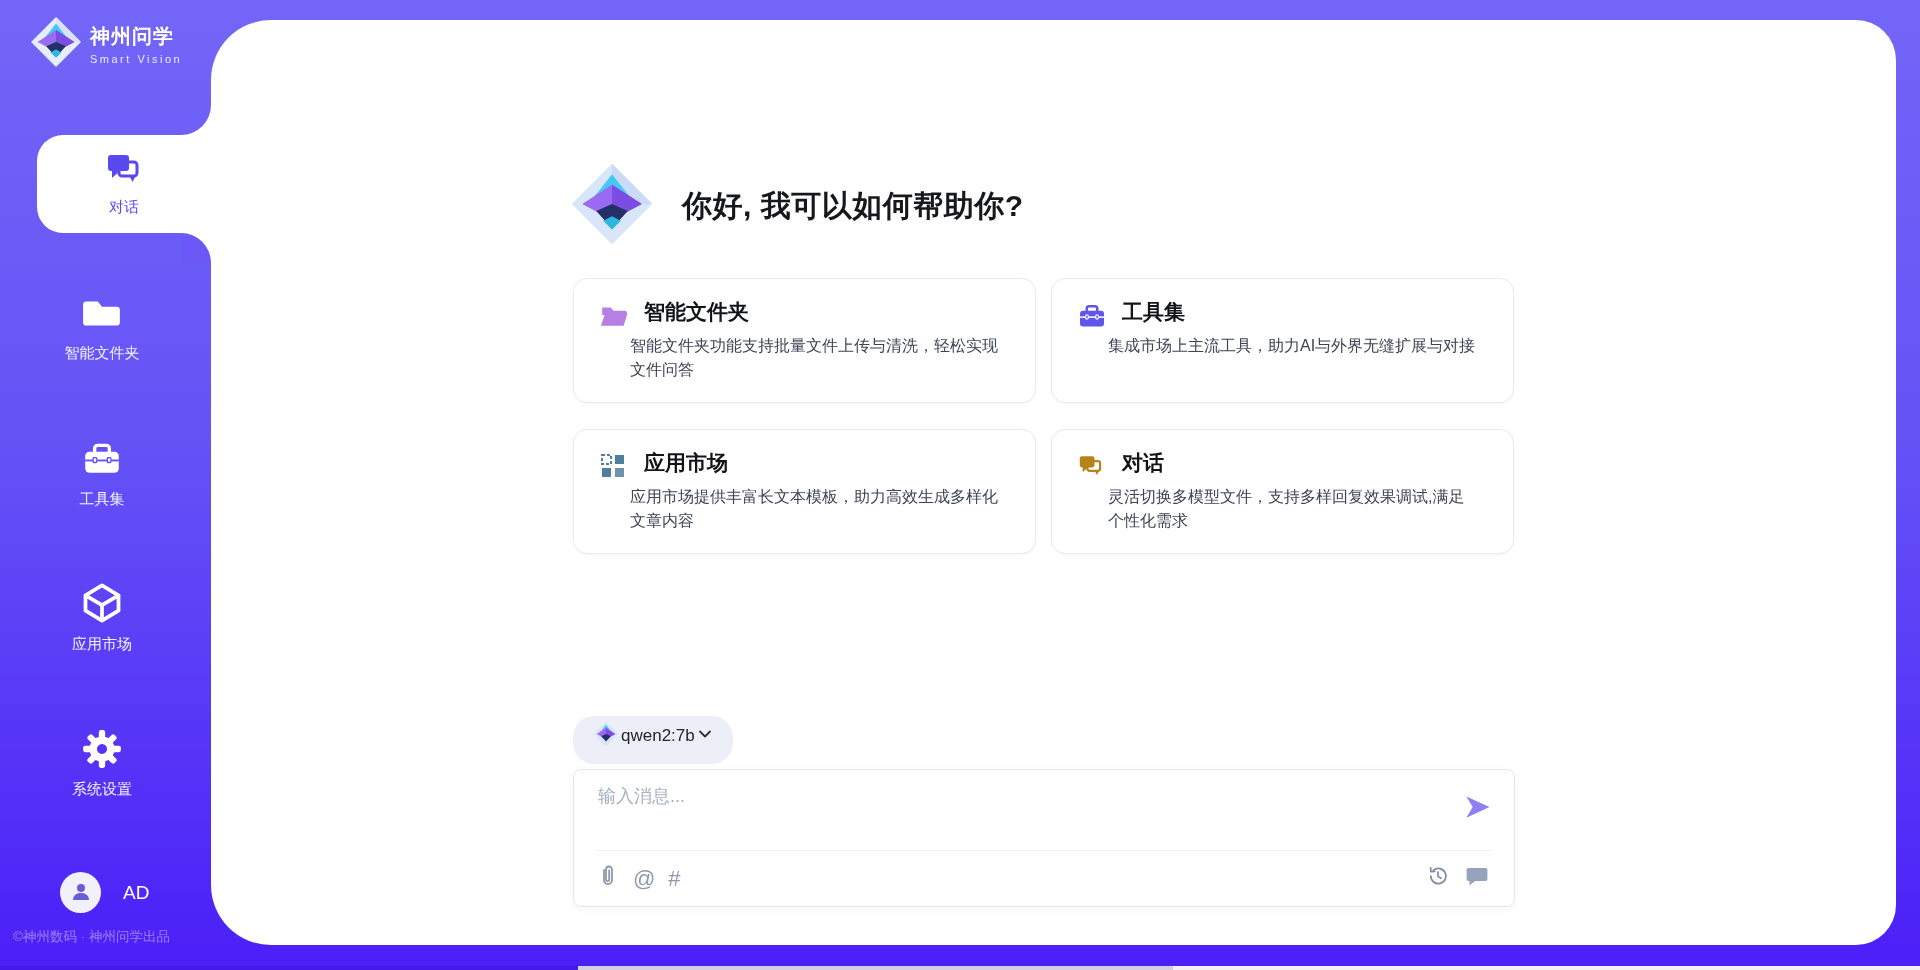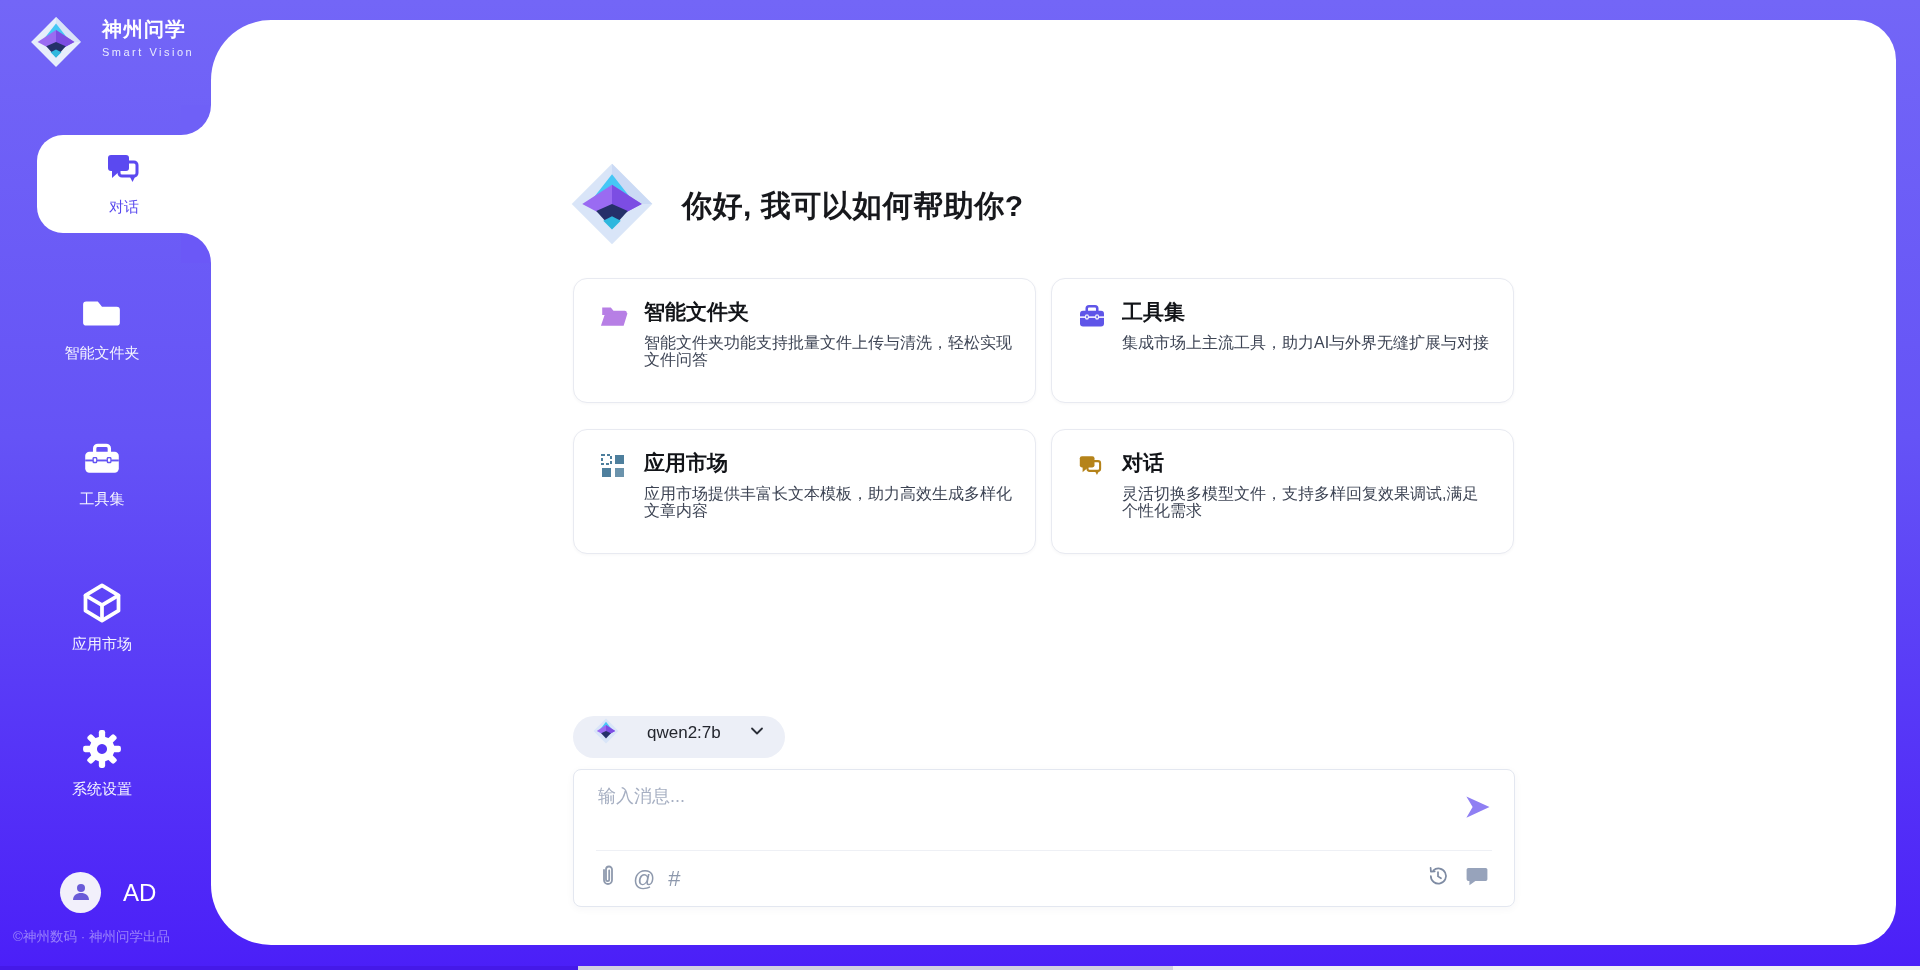--- a/index.html
+++ b/index.html
@@ -9,21 +9,21 @@
   .page { position:relative; width:1920px; height:970px;
           background:linear-gradient(180deg,#7366F7 0%,#6553F6 45%,#4B1FF8 100%); }
 
   
   .main-panel { position:absolute; left:211px; top:20px; width:1685px; height:925px;
                 background:#ffffff; border-radius:60px 40px 40px 60px; }
 
   
   .sidebar { position:absolute; left:0; top:0; width:211px; height:970px; }
 
-  .logo { position:absolute; left:30px; top:16px; display:flex; align-items:flex-start; gap:20px; }
+  .logo { position:absolute; left:30px; top:16px; display:flex; align-items:center; gap:8px; }
   .logo-text .t1 { color:#fff; font-size:20px; font-weight:700; letter-spacing:1px; }
   .logo-text .t2 { color:#E9ECFE; font-size:11px; letter-spacing:2.5px; margin-top:3px; }
 
   .active-tab { position:absolute; left:37px; top:135px; width:174px; height:98px;
                 background:#fff; border-radius:26px 0 0 26px; text-align:center; }
   .active-tab .tab-label { display:block; margin-top:5px; color:#5646EE; font-size:15px; font-weight:500; }
   .active-tab .tab-icon { margin-top:14px; }
 
   .connector { position:absolute; left:181px; width:30px; height:30px; background:#fff; }
   .connector.top { top:105px; }
@@ -32,42 +32,42 @@
   .connector.top .curve { background:#6F60F7; border-bottom-right-radius:100%; }
   .connector.bottom .curve { background:#6B58F7; border-top-right-radius:100%; }
 
   .side-item { position:absolute; left:0; width:204px; text-align:center; cursor:pointer; }
   .side-item .si-label { display:block; color:#F4F4FF; font-size:15px; margin-top:6px; }
   .si-folder { top:292px; } .si-tools { top:438px; } .si-apps { top:581px; } .si-settings { top:728px; }
 
   .user-row { position:absolute; left:60px; top:872px; display:flex; align-items:center; gap:22px; }
   .avatar { width:41px; height:41px; border-radius:50%; background:#F2F0FB;
             display:flex; align-items:center; justify-content:center; }
-  .user-name { color:#fff; font-size:24px; font-weight:500; }
+  .user-name { color:#fff; font-size:19px; font-weight:500; }
 
   .copyright { position:absolute; left:13px; top:928px; color:rgba(255,255,255,0.42); font-size:13.5px;text-align:right; }
 
   
   .hero { position:absolute; left:570px; top:162px; display:flex; align-items:center; gap:28px; }
   .hero-title { font-size:30px; font-weight:700; color:#17181C; letter-spacing:0.5px; }
 
   
   .card { position:absolute; width:463px; height:125px; background:#fff;
           border:1px solid #E8EAF1; border-radius:14px; box-shadow:0 1px 3px rgba(40,40,80,0.04);
           cursor:pointer; }
   .card-1 { left:573px; top:278px; } .card-2 { left:1051px; top:278px; }
   .card-3 { left:573px; top:429px; } .card-4 { left:1051px; top:429px; }
   .card .c-icon { position:absolute; left:25px; top:22px; }
   .card .c-title { position:absolute; left:70px; top:19px; font-size:21px; font-weight:700; color:#121418; }
-  .card .c-desc { position:absolute; left:70px; top:55px; width:368px; font-size:16px;
-                  line-height:17px; color:#3D4454; }
-
-  
-  .model-pill { position:absolute; left:573px; top:716px; height:42px; padding:0 20px 8px 20px;
-                background:#ECEFF7; border-radius:21px; display:flex; align-items:center; gap:28px;
+  .card .c-desc { position:absolute; left:56px; top:55px; width:368px; font-size:16px;
+                  line-height:24px; color:#3D4454; }
+
+  
+  .model-pill { position:absolute; left:573px; top:716px; height:48px; padding:0 20px 8px 20px;
+                background:#ECEFF7; border-radius:21px; display:flex; align-items:center; gap:2px;
                 cursor:pointer; }
   .model-name { font-size:17px; color:#23262E; }
 
   
   .composer { position:absolute; left:573px; top:769px; width:942px; height:138px;
               background:#fff; border:1px solid #E3E7F0; border-radius:8px;
               box-shadow:0 2px 8px rgba(40,40,80,0.04); }
   .composer textarea { position:absolute; left:24px; top:14px; width:860px; height:60px;
               border:none; outline:none; resize:none; font-size:18px;
               font-family:"Liberation Sans","DejaVu Sans",sans-serif; color:#3C4252; background:transparent; }

